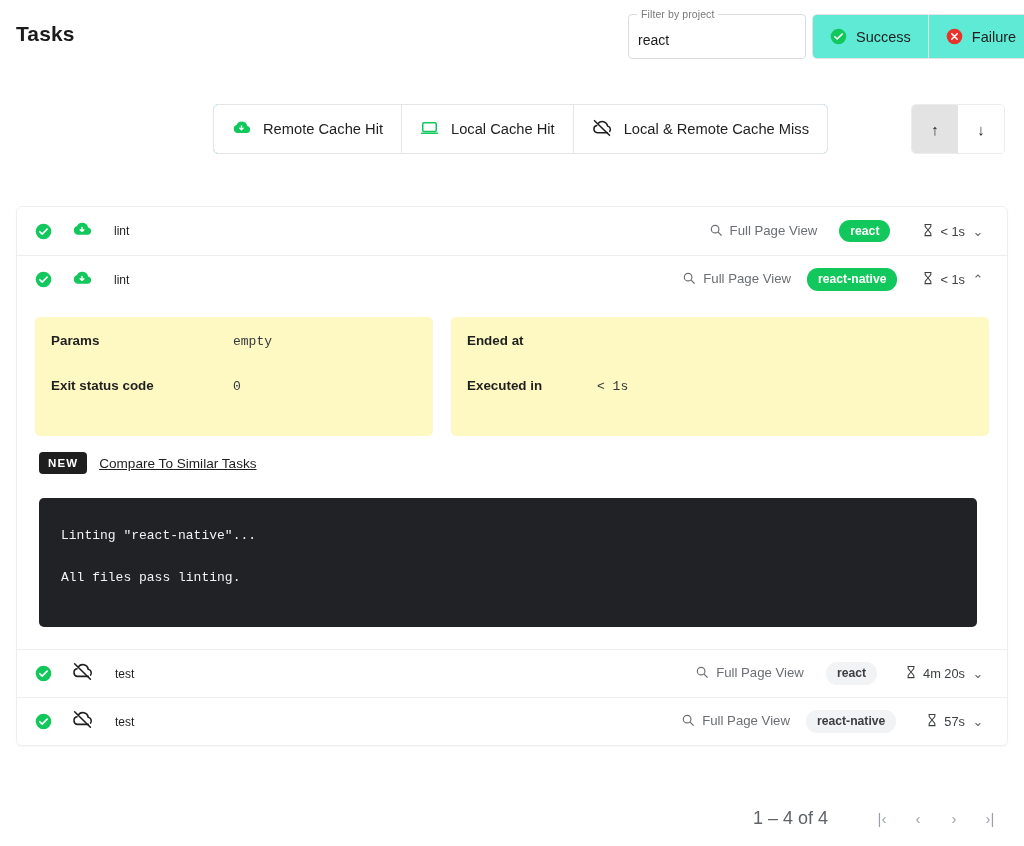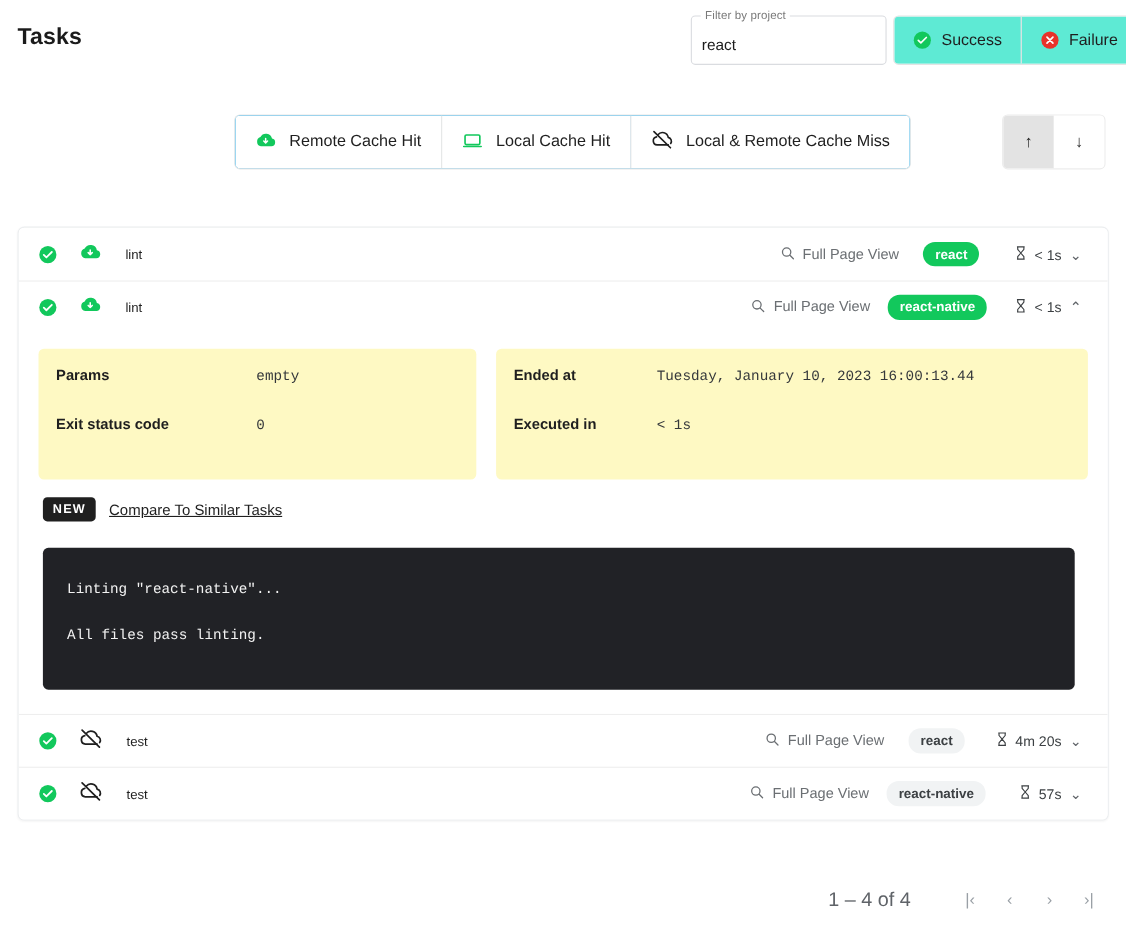--- a/index.html
+++ b/index.html
@@ -435,21 +435,20 @@
           <span class="pvalue">empty</span>
         </div>
         <div class="prow">
           <span class="plabel">Exit status code</span>
           <span class="pvalue">0</span>
         </div>
       </div>
       <div class="panel right">
         <div class="prow">
           <span class="plabel">Ended at</span>
-          <span class="pvalue">Tuesday, January 10, 2023 16:00:13.44</span>
         </div>
         <div class="prow">
           <span class="plabel">Executed in</span>
           <span class="pvalue">&lt; 1s</span>
         </div>
       </div>
     </div>
 
     <div class="compare-row">
       <span class="new-badge">NEW</span>

